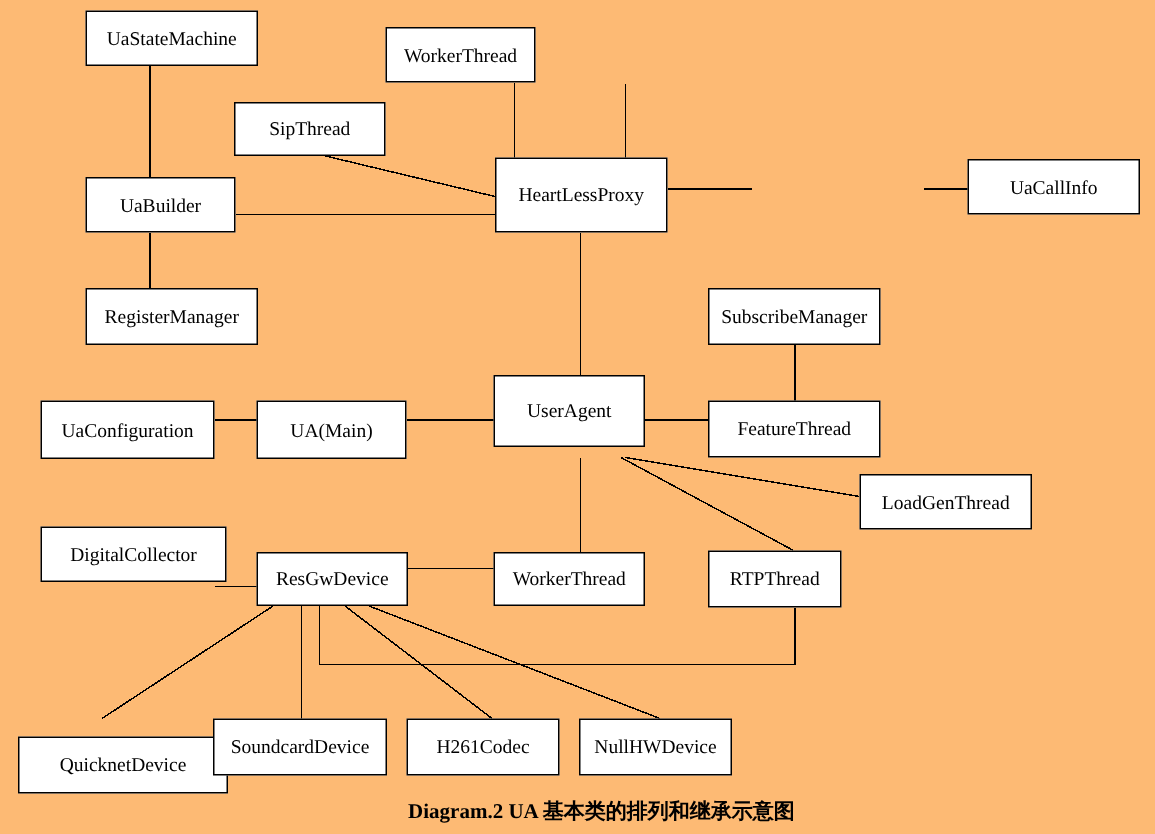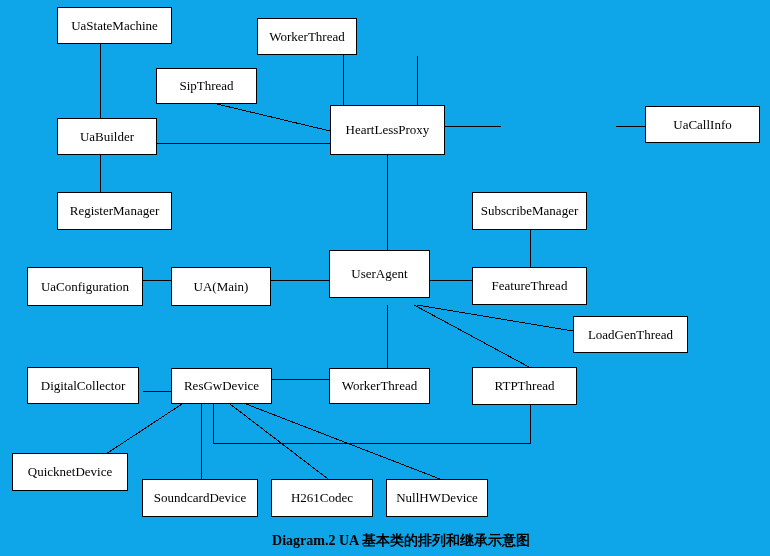--- a/index.html
+++ b/index.html
@@ -4,21 +4,21 @@
 <style>
   html, body {
     margin: 0;
     padding: 0;
     background: #ffffff;
   }
   .canvas {
     position: relative;
     width: 770px;
     height: 556px;
-    background: #0ea5e9;
+    background: #fdba74;
     font-family: "Liberation Serif", serif;
     color: #000000;
     overflow: hidden;
   }
   .edges {
     position: absolute;
     left: 0;
     top: 0;
     width: 770px;
     height: 556px;
@@ -87,24 +87,24 @@
   <div class="node" style="left:330px; top:105px; width:115px; height:50px">HeartLessProxy</div>
   <div class="node" style="left:645px; top:106px; width:115px; height:37px">UaCallInfo</div>
   <div class="node" style="left:57px;  top:118px; width:100px; height:37px">UaBuilder</div>
   <div class="node" style="left:57px;  top:192px; width:115px; height:38px">RegisterManager</div>
   <div class="node" style="left:472px; top:192px; width:115px; height:38px">SubscribeManager</div>
   <div class="node" style="left:27px;  top:267px; width:116px; height:39px">UaConfiguration</div>
   <div class="node" style="left:171px; top:267px; width:100px; height:39px">UA(Main)</div>
   <div class="node" style="left:329px; top:250px; width:101px; height:48px">UserAgent</div>
   <div class="node" style="left:472px; top:267px; width:115px; height:38px">FeatureThread</div>
   <div class="node" style="left:573px; top:316px; width:115px; height:37px">LoadGenThread</div>
-  <div class="node" style="left:27px;  top:367px; width:112px; height:37px">DigitalCollector</div>
+  <div class="node" style="left:27px;  top:351px; width:124px; height:37px">DigitalCollector</div>
   <div class="node" style="left:171px; top:368px; width:101px; height:36px">ResGwDevice</div>
   <div class="node" style="left:329px; top:368px; width:101px; height:36px">WorkerThread</div>
-  <div class="node" style="left:472px; top:367px; width:105px; height:38px">RTPThread</div>
-  <div class="node" style="left:12px;  top:453px; width:116px; height:38px">QuicknetDevice</div>
+  <div class="node" style="left:472px; top:367px; width:89px; height:38px">RTPThread</div>
+  <div class="node" style="left:12px;  top:491px; width:140px; height:38px">QuicknetDevice</div>
   <div class="node" style="left:142px; top:479px; width:116px; height:38px">SoundcardDevice</div>
   <div class="node" style="left:271px; top:479px; width:102px; height:38px">H261Codec</div>
   <div class="node" style="left:386px; top:479px; width:102px; height:38px">NullHWDevice</div>
 
   <div class="caption">Diagram.2 UA 基本类的排列和继承示意图</div>
 
 </div>
 
 </body></html>

